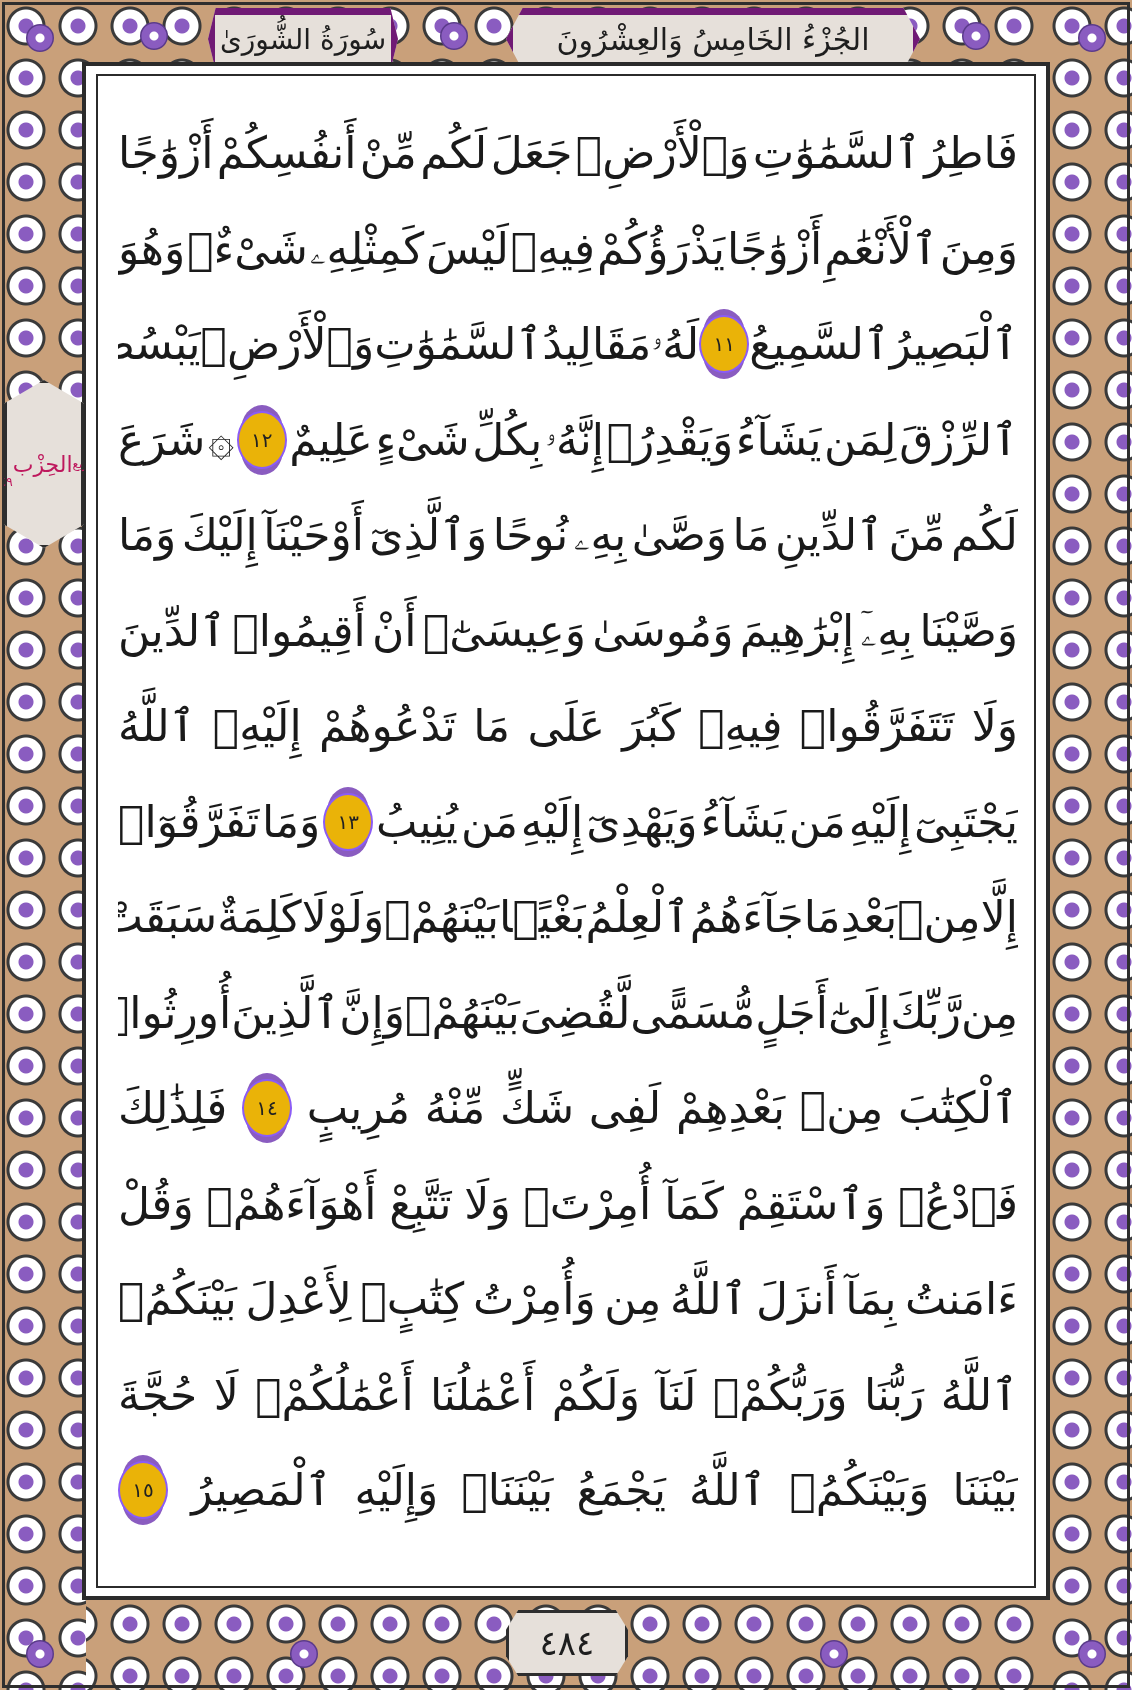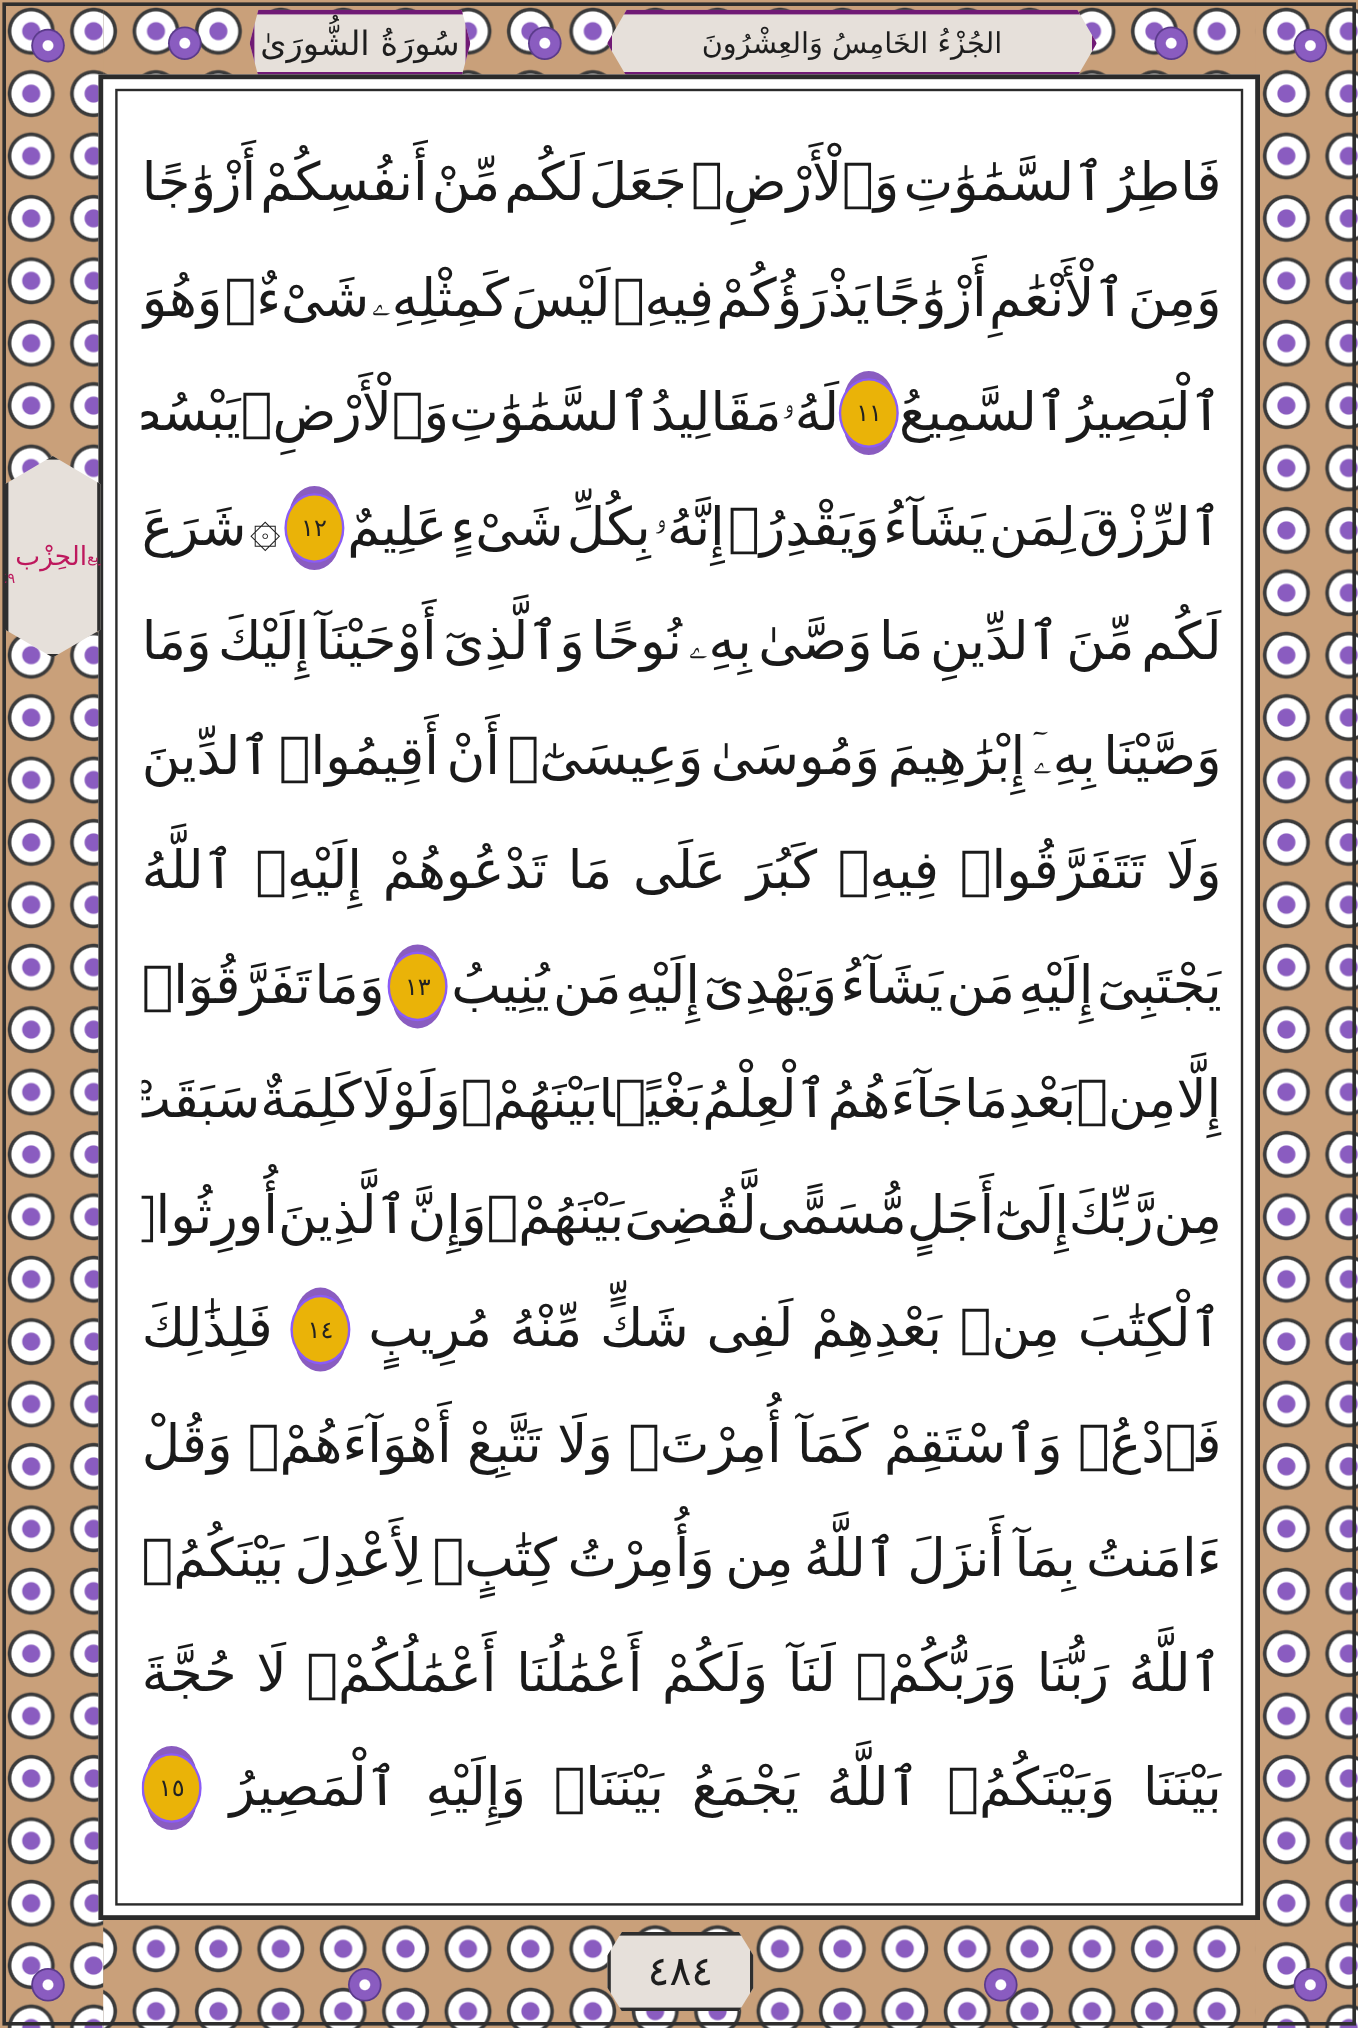--- a/index.html
+++ b/index.html
@@ -20,30 +20,30 @@
   .orn-top    { left:0; top:0; width:1132px; height:64px; }
   .orn-bottom { left:0; top:1598px; width:1132px; height:92px; }
   .orn-left   { left:0; top:0; width:86px; height:1690px; }
   .orn-right  { left:1046px; top:0; width:86px; height:1690px; }
   .orn-edge {
     position:absolute; border:3px solid #2e2e2e; pointer-events:none;
   }
   
   .cartouche {
     position:absolute; background:#e6e0da;
-    border:4px solid #701a75;
+    border:7px solid #701a75;
     display:flex; align-items:center; justify-content:center;
     color:#1e1e1e;
     clip-path: polygon(4% 0, 96% 0, 100% 50%, 96% 100%, 4% 100%, 0 50%);
   }
   .cartouche-inner {
     direction:rtl; font-family:"DejaVu Sans", sans-serif;
   }
   .hdr-surah { left:208px; top:8px; width:176px; height:48px; font-size:28px; }
-  .hdr-juz   { left:506px; top:8px; width:400px; height:48px; font-size:24px; }
+  .hdr-juz   { left:506px; top:8px; width:400px; height:48px; font-size:30px; }
   
   .frame-outer {
     position:absolute; left:82px; top:62px; width:968px; height:1538px;
     background:#ffffff; border:4px solid #2b2b2b; box-sizing:border-box;
   }
   .frame-inner {
     position:absolute; left:96px; top:74px; width:940px; height:1514px;
     border:2px solid #2b2b2b; box-sizing:border-box; background:#fff;
   }
   

